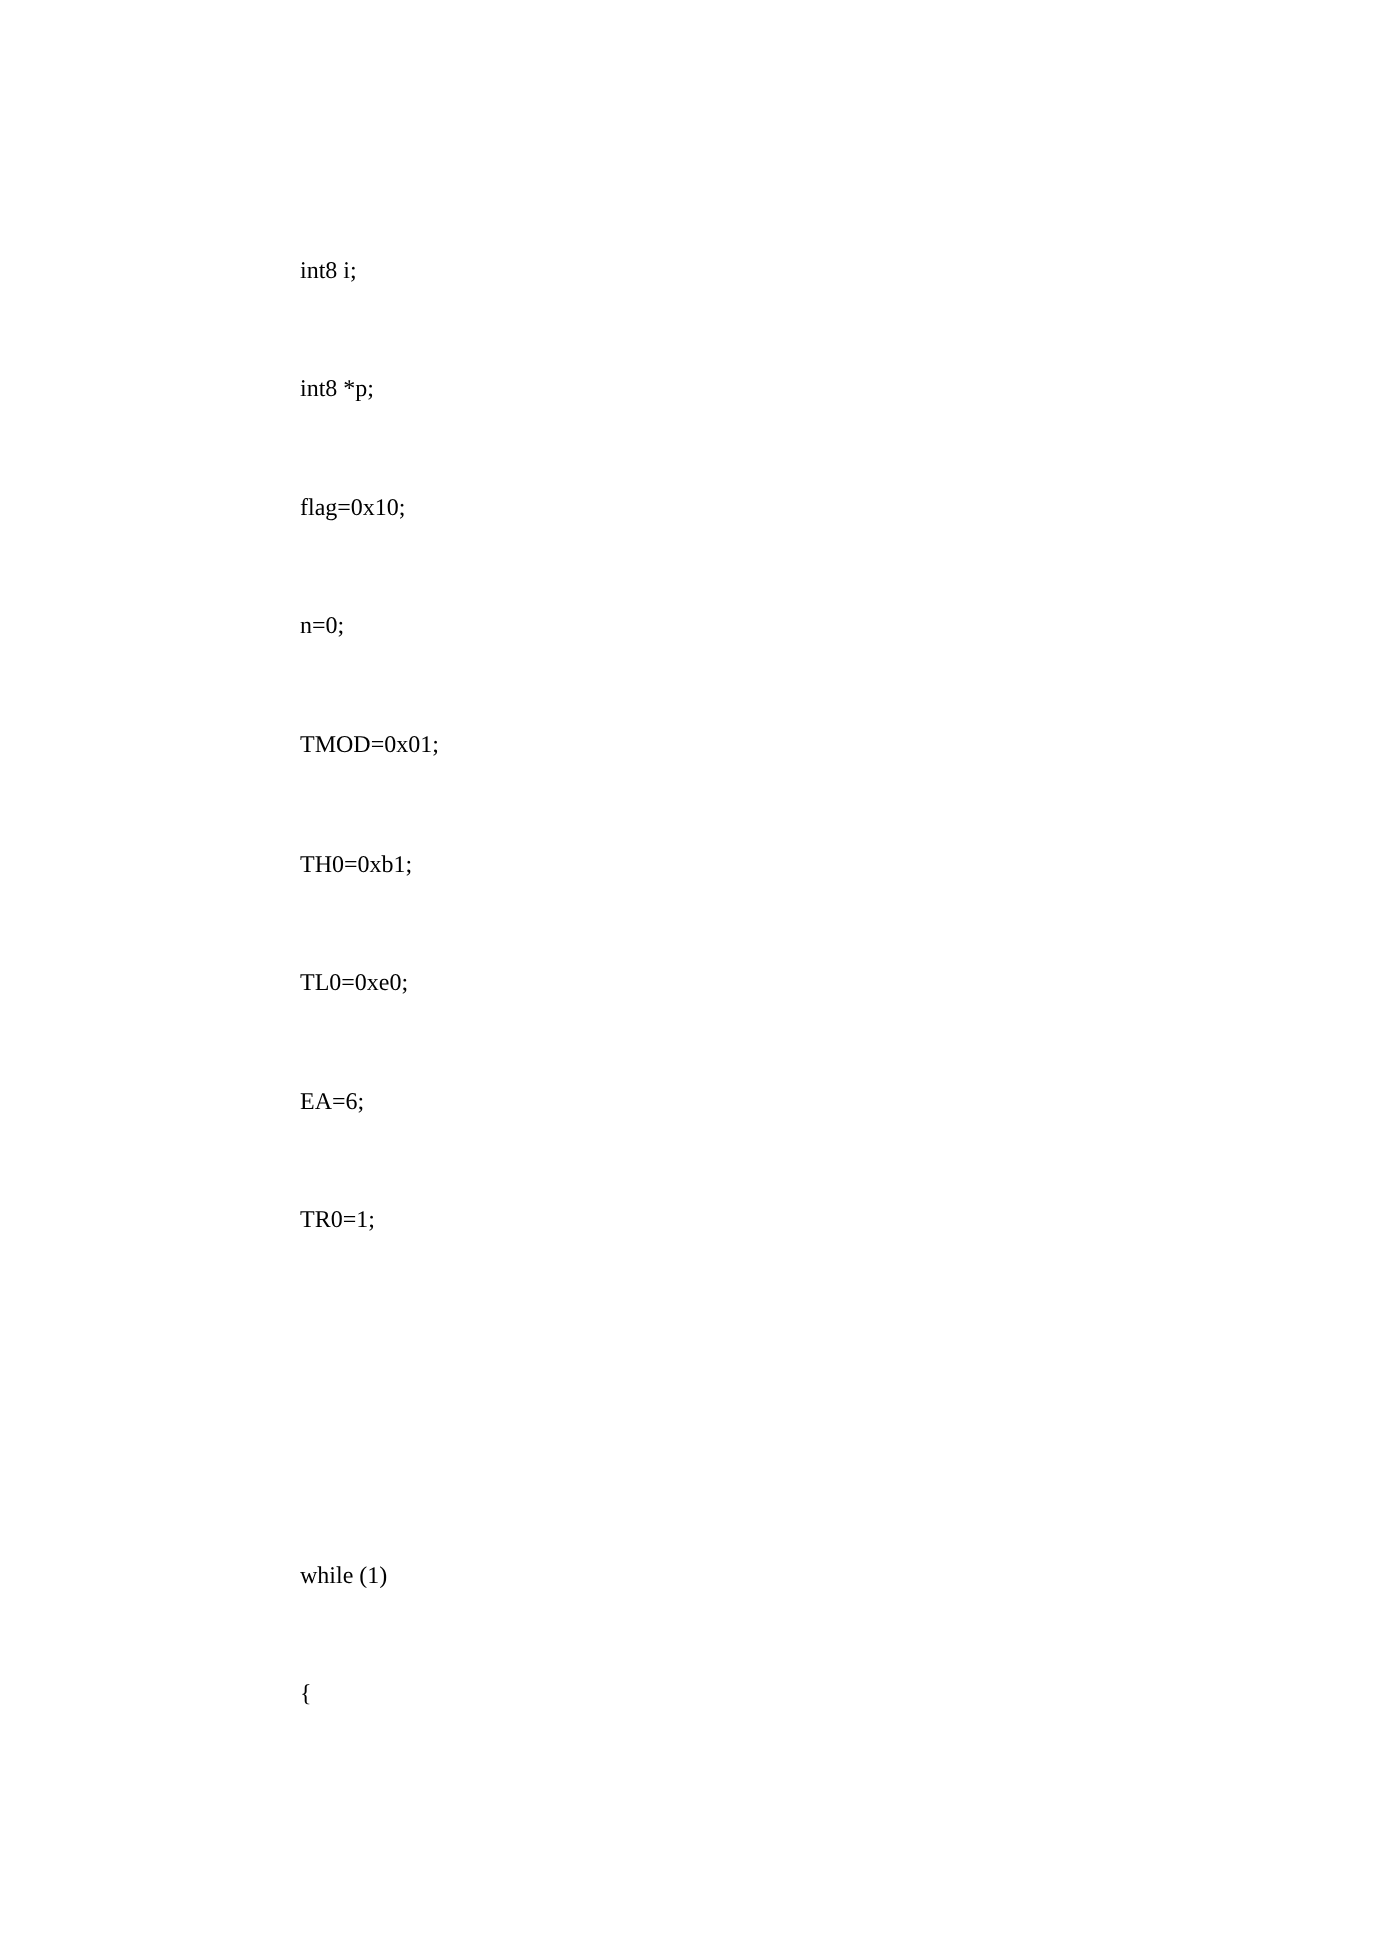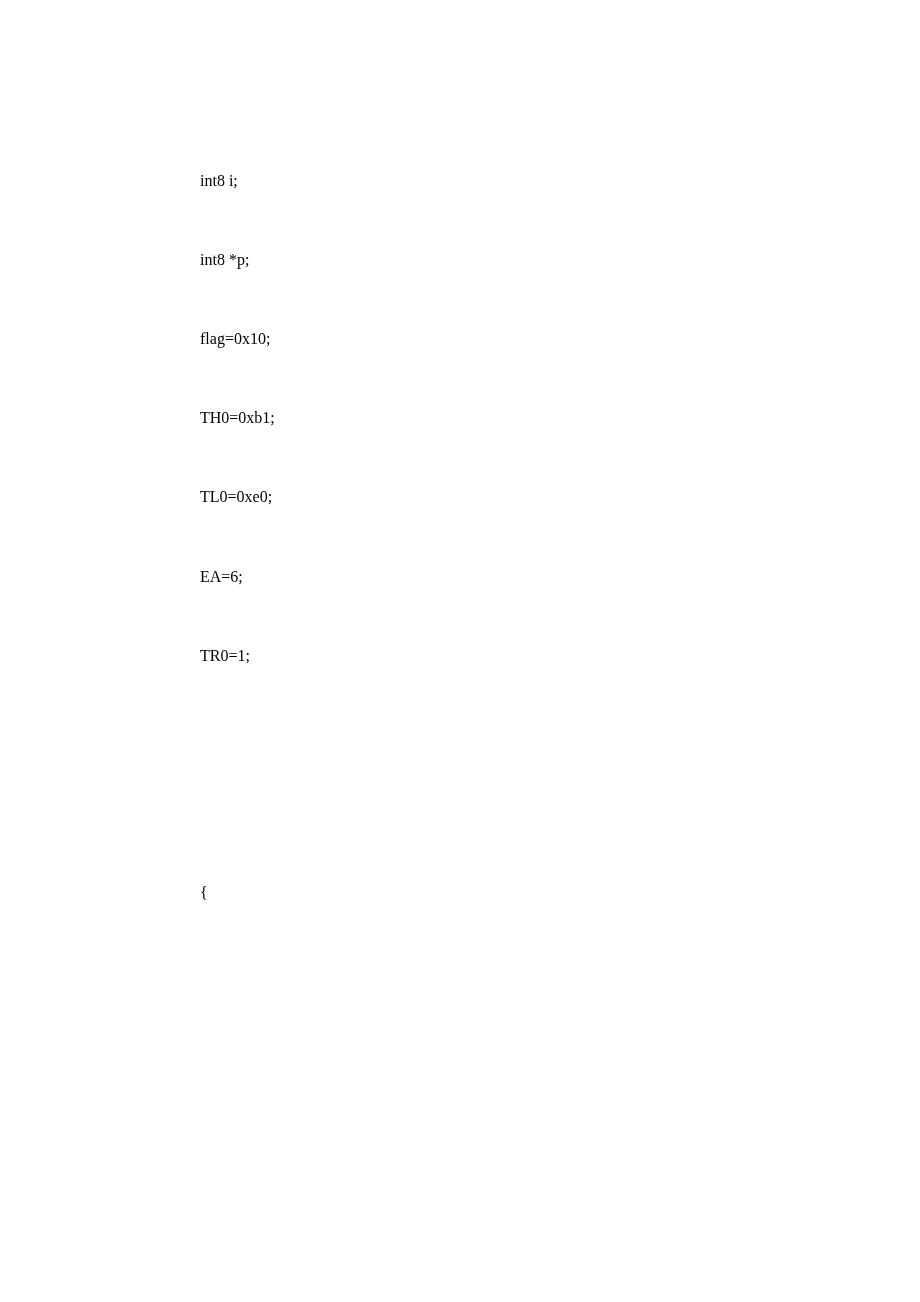--- a/index.html
+++ b/index.html
@@ -24,26 +24,29 @@
   .blank { height: 26px; }
 </style>
 </head>
 <body>
 
 <div class="page">
   <div class="code-block">
     <div class="ind1">int8 i;</div>
     <div class="ind1">int8 *p;</div>
     <div class="ind1">flag=0x10;</div>
+    <div class="ind1">n=0;</div>
+    <div class="ind1">TMOD=0x01;</div>
     <div class="ind1">TH0=0xb1;</div>
     <div class="ind1">TL0=0xe0;</div>
     <div class="ind1">EA=6;</div>
     <div class="ind1">TR0=1;</div>
     <div class="blank"></div>
     <div class="blank"></div>
+    <div class="ind1">while (1)</div>
     <div class="ind1">{</div>
     
     
     
     
     
     
     
     
     

